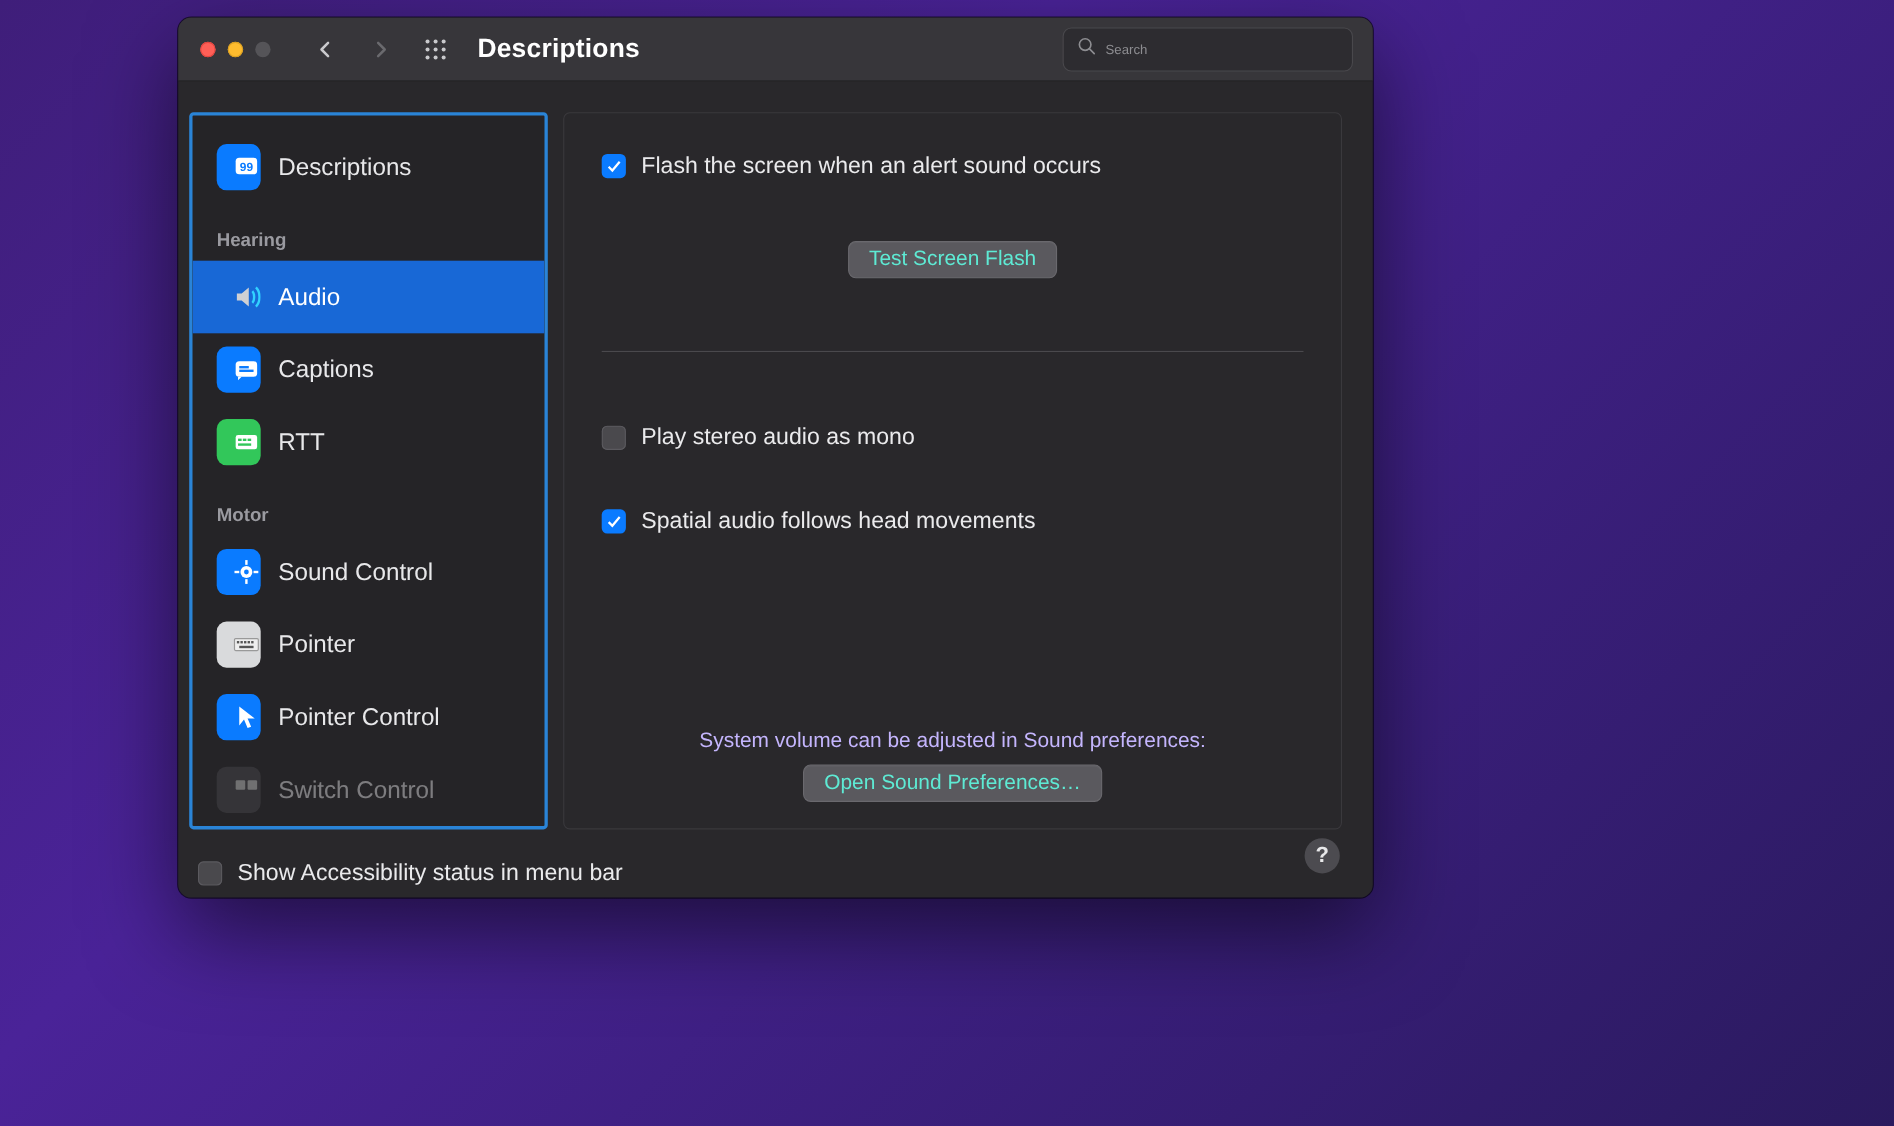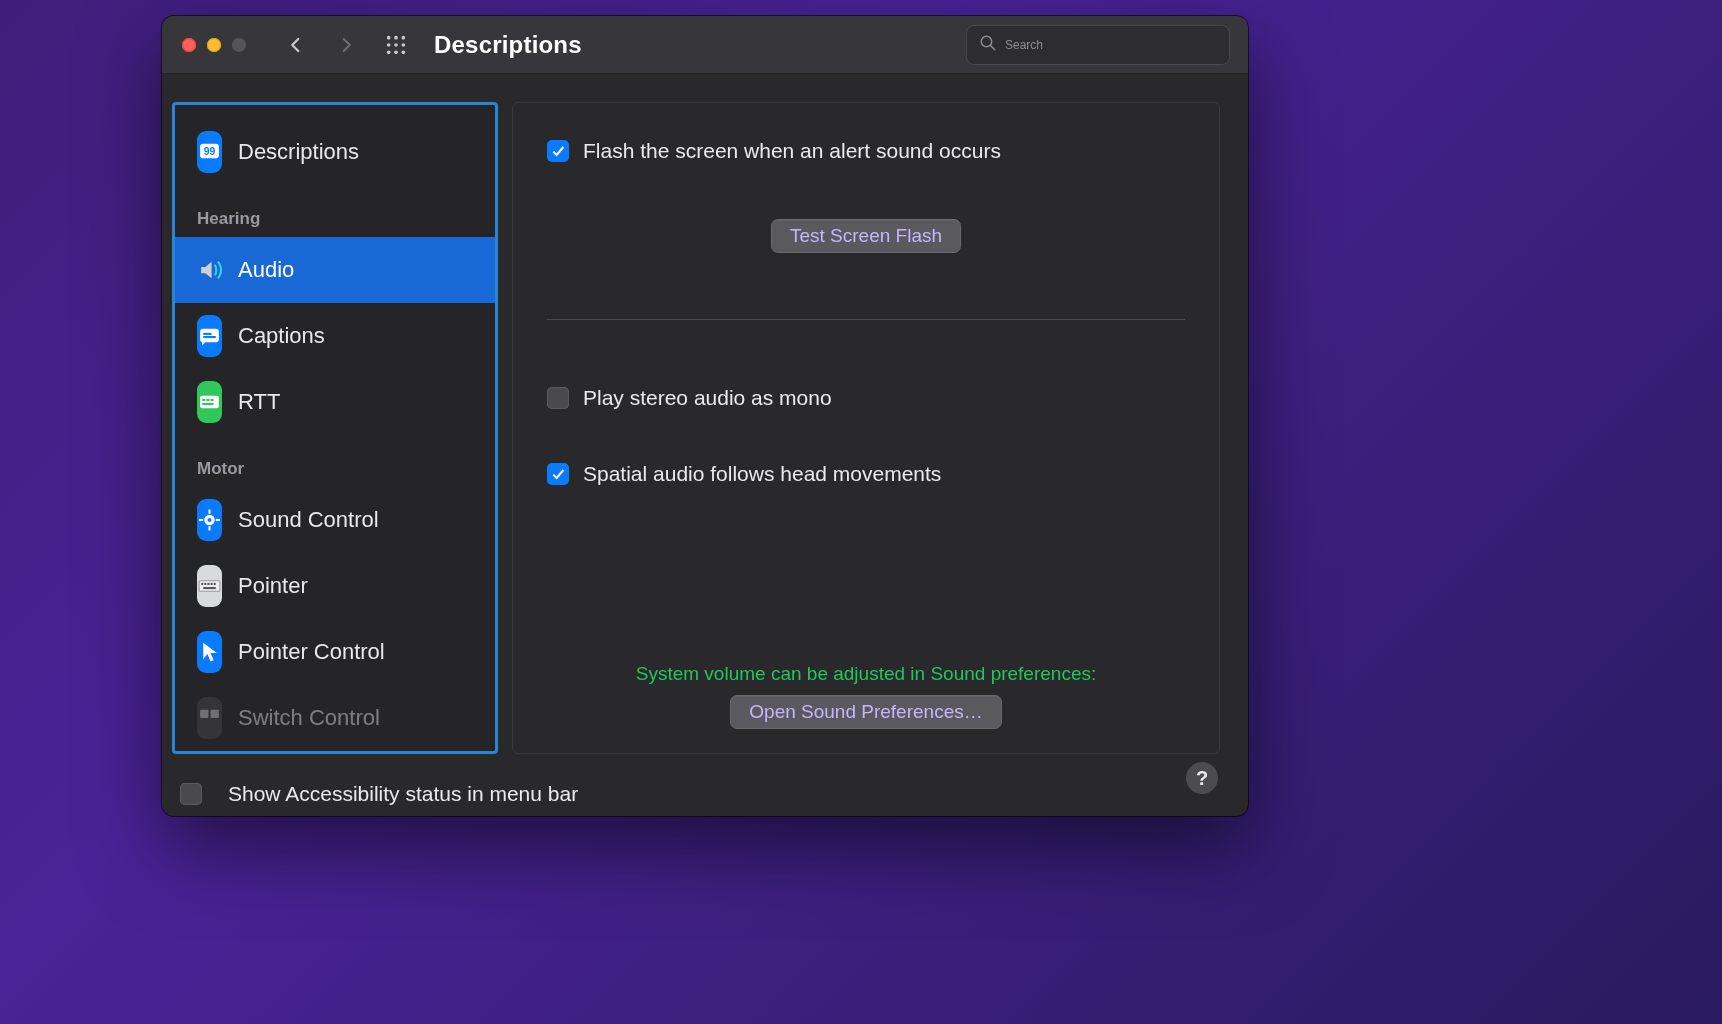--- a/index.html
+++ b/index.html
@@ -82,21 +82,21 @@
     padding: 12px 16px 12px 22px;
     font-size: 22px; color:#e8e8ea;
     cursor: default;
   }
   .sb-item.selected { background:#1868d6; color:#ffffff; }
   .sb-section {
     font-size: 17px; color:#9a9aa0; font-weight:600;
     padding: 24px 0 8px 22px;
   }
   .sb-icon {
-    width: 25px; height: 42px; border-radius: 9px;
+    width: 40px; height: 42px; border-radius: 9px;
     display:flex; align-items:center; justify-content:flex-end;
     flex-shrink:0;
   }
   .sb-icon svg { width:26px; height:26px; }
   .detail {
     flex:1;
     background:#29282b;
     border: 1px solid #3a393d;
     border-radius: 6px;
     padding: 30px 34px 24px 34px;
@@ -112,30 +112,30 @@
   .checkbox {
     width:22px; height:22px; border-radius:5px;
     display:flex; align-items:center; justify-content:center;
     flex-shrink:0;
   }
   .checkbox.checked { background:#0a7bff; }
   .checkbox.checked svg { width:16px; height:16px; stroke:#fff; fill:none; stroke-width:3; }
   .checkbox.unchecked { background:#4a494d; box-shadow: inset 0 0 0 1px #5b5a5f; }
   .btn {
     display:inline-flex; align-items:center; justify-content:center;
-    background:#5a595e; color:#c4b5fd;
+    background:#5a595e; color:#5eead4;
     border:1px solid #6a696e; border-radius:7px;
     font-size:19px; padding: 5px 18px;
     box-shadow: 0 1px 0 rgba(255,255,255,.04) inset;
   }
   .center { text-align:center; }
   .hr { height:1px; background:#4a494d; margin: 20px 0; }
-  .footer-note { font-size:19px; color:#22c55e; margin-bottom:10px; }
+  .footer-note { font-size:19px; color:#c4b5fd; margin-bottom:10px; }
   .bottom-row {
-    display:flex; align-items:center; gap:26px;
+    display:flex; align-items:center; gap:14px;
     padding: 10px 22px 10px 18px;
     font-size:21px; color:#eaeaec;
   }
   .help {
     position:absolute; right:30px; bottom:22px;
     width:32px; height:32px; border-radius:50%;
     background:#4c4b50; color:#e8e8ea;
     display:flex; align-items:center; justify-content:center;
     font-size:20px; font-weight:600;
   }

